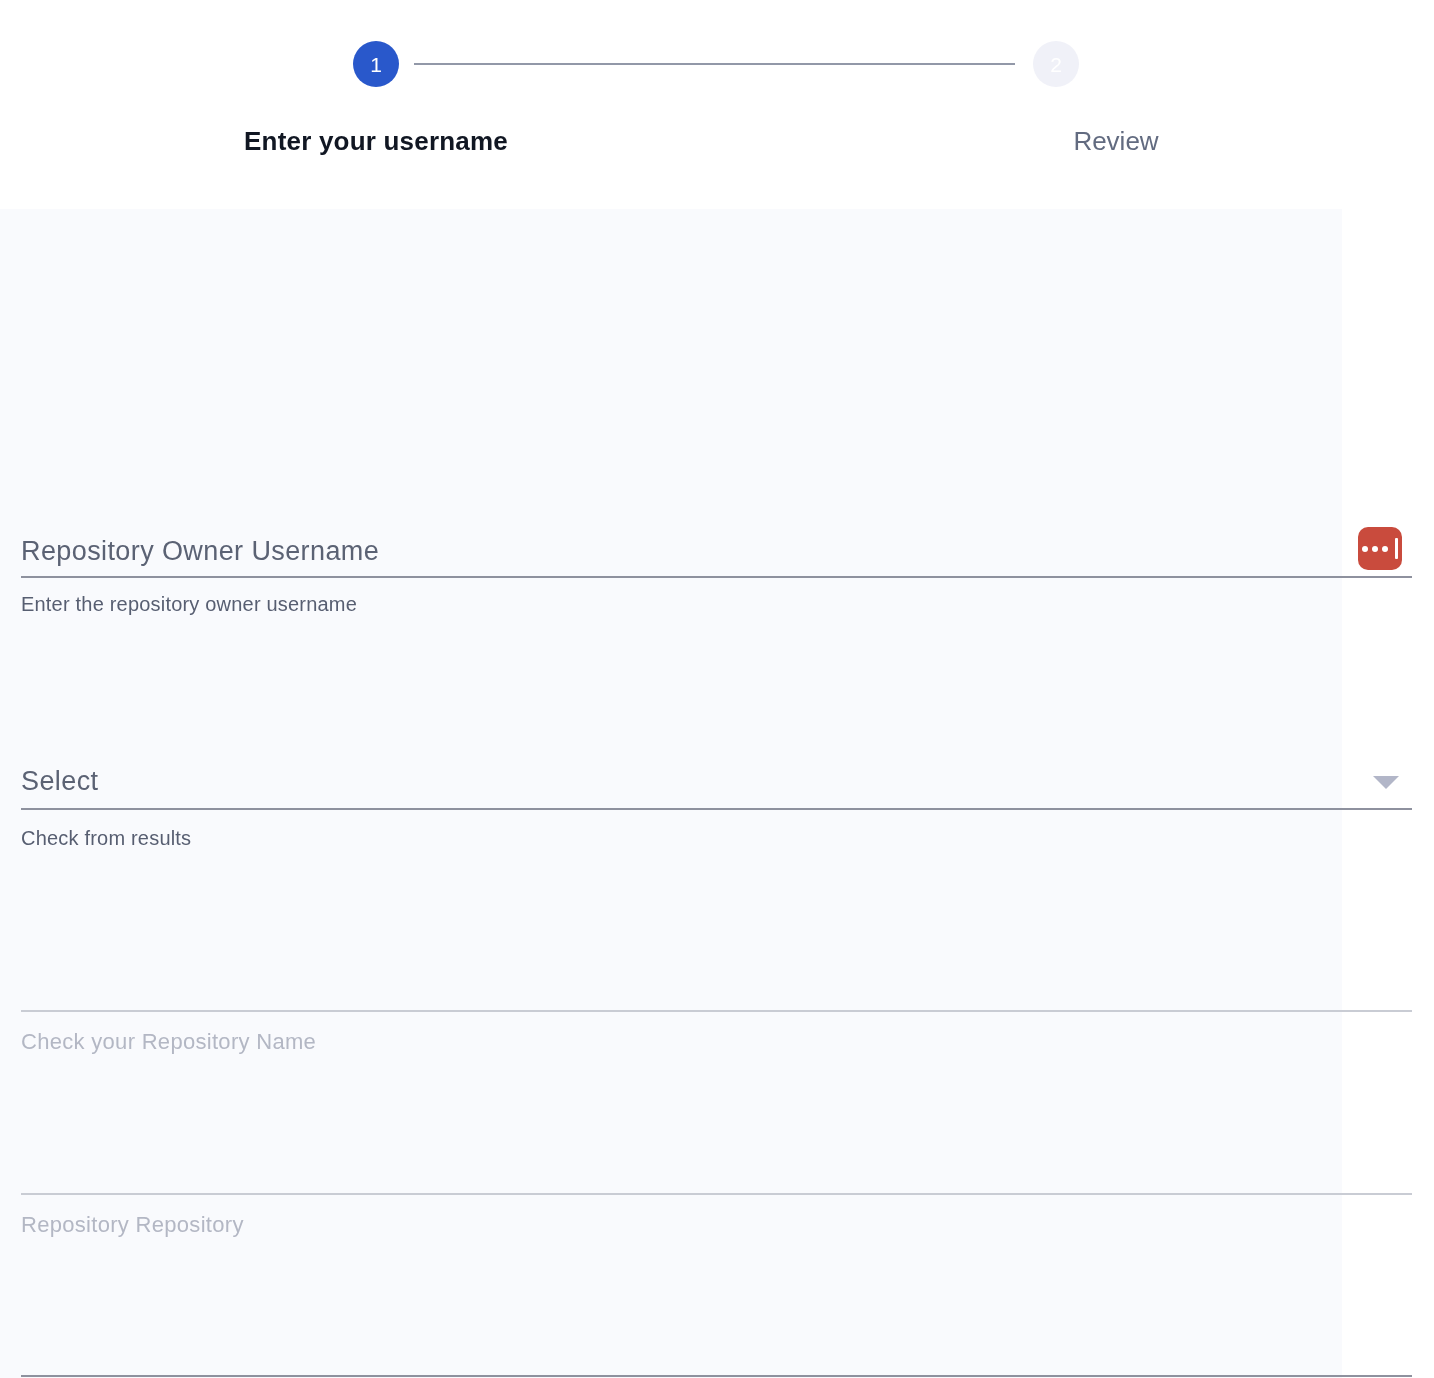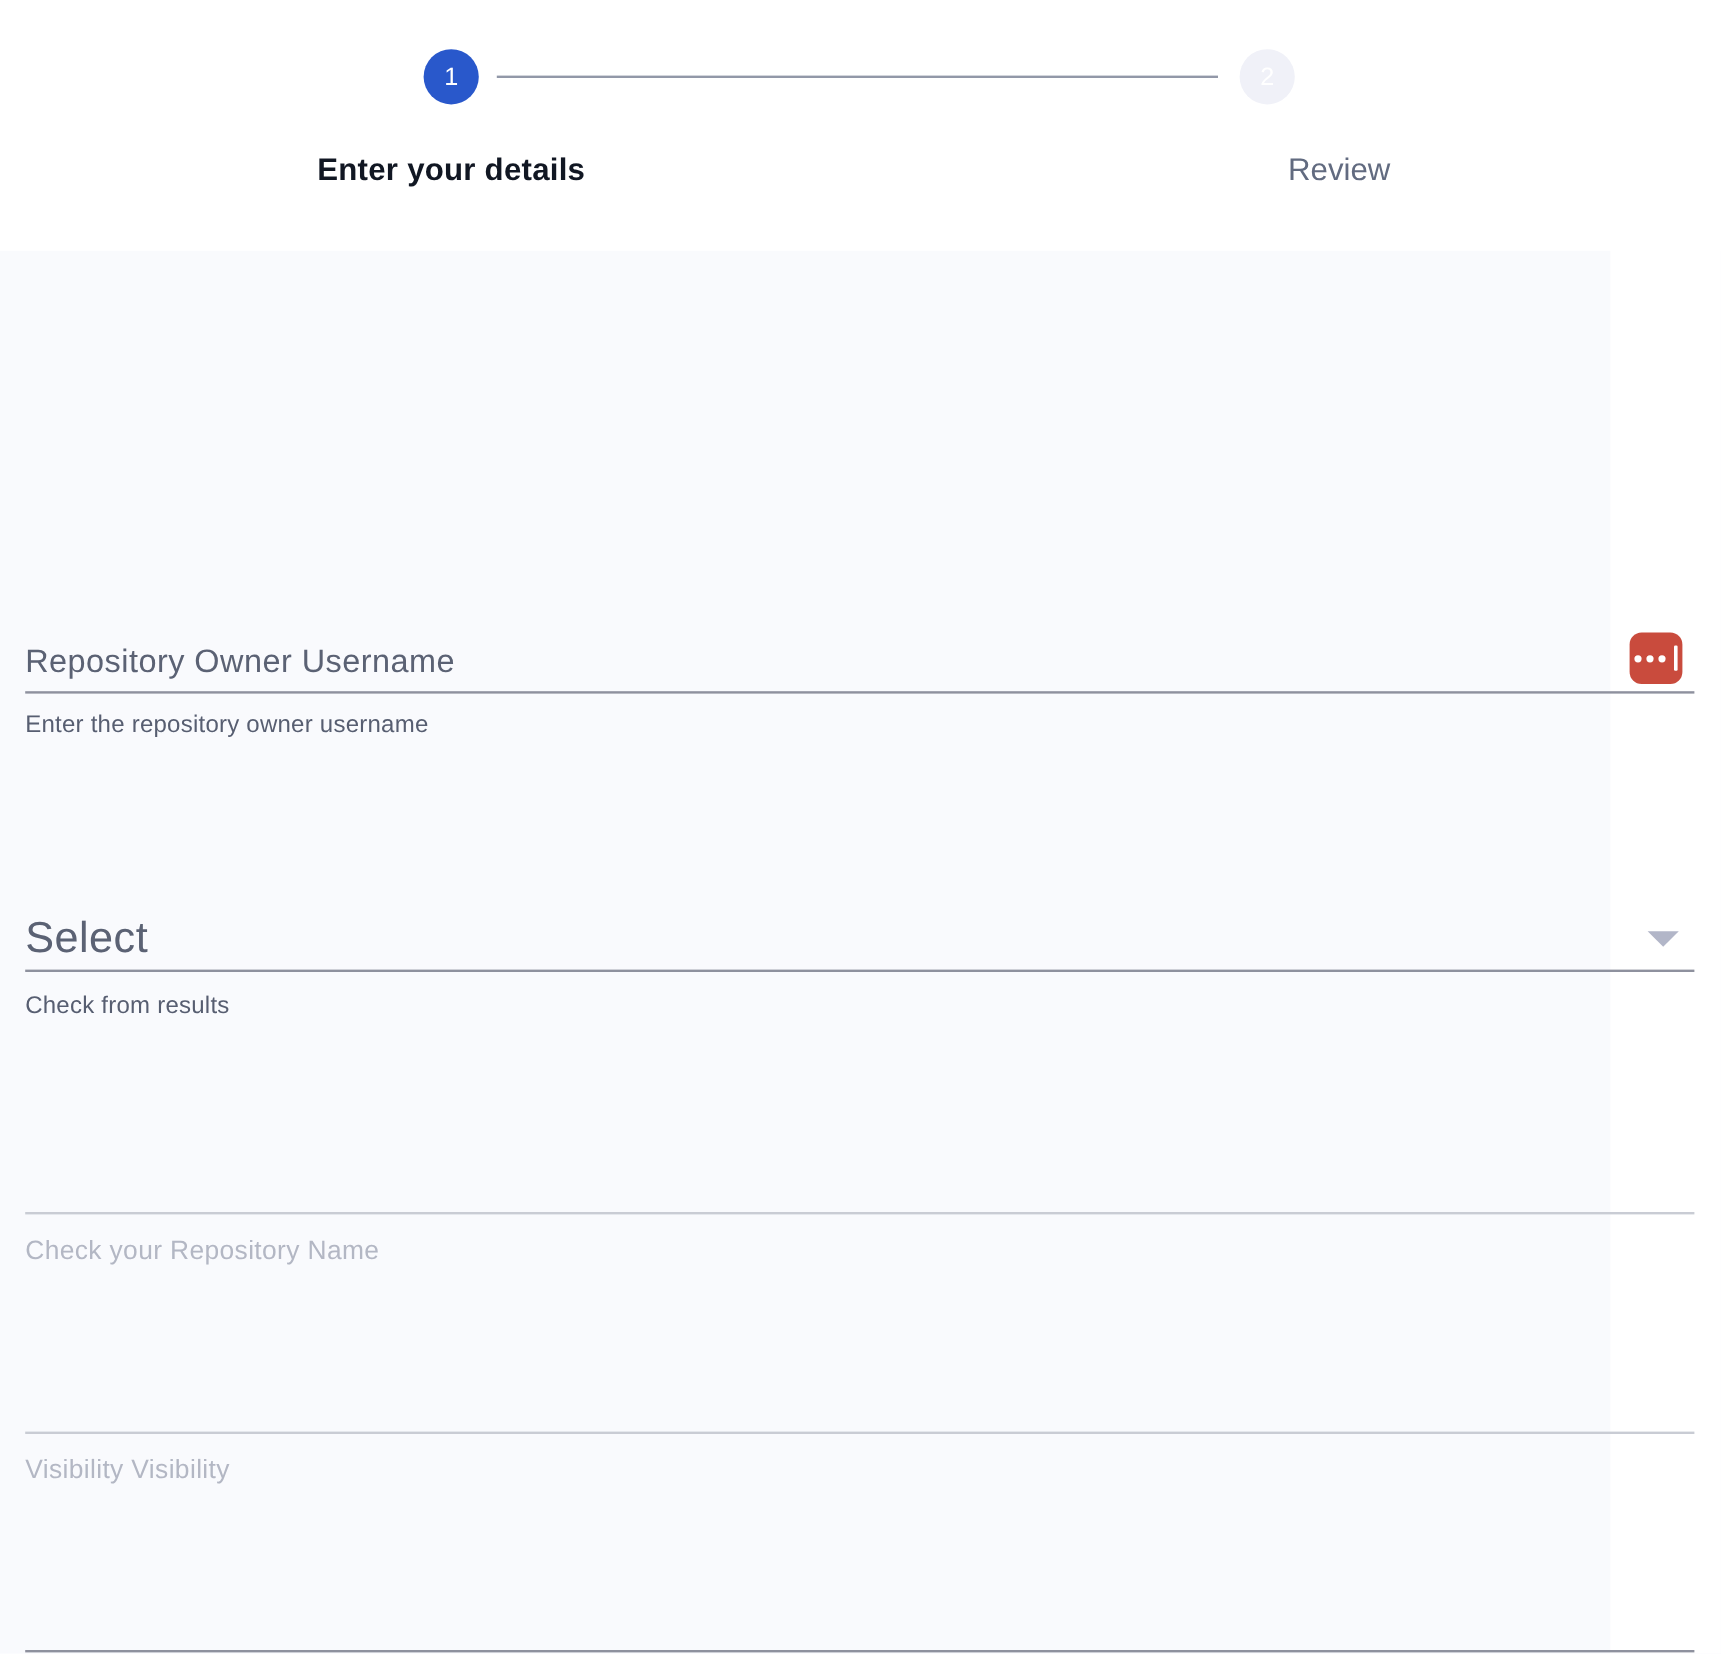--- a/index.html
+++ b/index.html
@@ -54,21 +54,21 @@
 
   .helper { position: absolute; left: 21px; white-space: nowrap; }
   .helper.normal { font-size: 20px; color: #575e71; letter-spacing: 0.2px; }
   .helper.faint  { font-size: 22px; color: #b3b7c4; letter-spacing: 0.3px; }
 
   
   .select-row {
     position: absolute; left: 21px; top: 546px; width: 1391px; height: 52px;
     cursor: pointer;
   }
-  .select-value { font-size: 36px; color: #5b6274; letter-spacing: 0.4px; line-height: 52px; }
+  .select-value { font-size: 27px; color: #5b6274; letter-spacing: 0.4px; line-height: 52px; }
   .chevron-down {
     position: absolute; right: 13px; top: 21px;
     width: 0; height: 0;
     border-left: 13px solid transparent; border-right: 13px solid transparent;
     border-top: 13px solid #b2b6c8;
   }
 
   
   .pm-icon {
     position: absolute; left: 1358px; top: 318px; width: 44px; height: 43px;
@@ -83,21 +83,21 @@
 <body>
 
 <div class="stepper">
   <div class="step-circle active">
     <span>1</span>
   </div>
   <div class="step-connector"></div>
   <div class="step-circle inactive">
     <span>2</span>
   </div>
-  <div class="step-label active">Enter your details</div>
+  <div class="step-label active">Enter your username</div>
   <div class="step-label inactive">Review</div>
 </div>
 
 <div class="form-panel">
 
   <input class="text-input" style="top: 316px;" placeholder="Repository Owner Username">
   <div class="pm-icon">
     <span class="dot"></span>
     <span class="dot"></span>
     <span class="dot"></span>
@@ -112,18 +112,18 @@
   </div>
   <div class="underline dark" style="top:599px;"></div>
   <div class="helper normal" style="top:618px;">Check from results</div>
 
   <input class="ghost-input" style="top: 742px;" value="">
   <div class="underline light" style="top:801px;"></div>
   <div class="helper faint" style="top:820px;">Check your Repository Name</div>
 
   <input class="ghost-input" style="top: 925px;" value="">
   <div class="underline light" style="top:984px;"></div>
-  <div class="helper faint" style="top:1003px;">Visibility Visibility</div>
+  <div class="helper faint" style="top:1003px;">Repository Repository</div>
 
   <input class="ghost-input" style="top: 1107px;" value="">
   <div class="underline dark" style="top:1166px;"></div>
 
 </div>
 
 </body></html>

